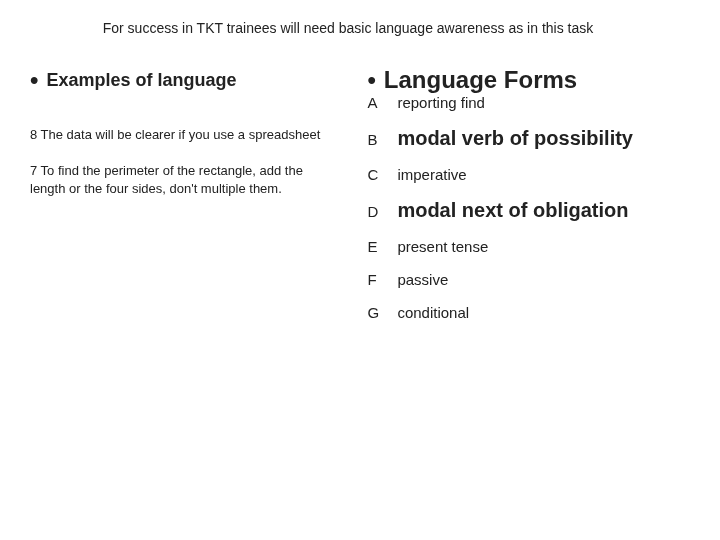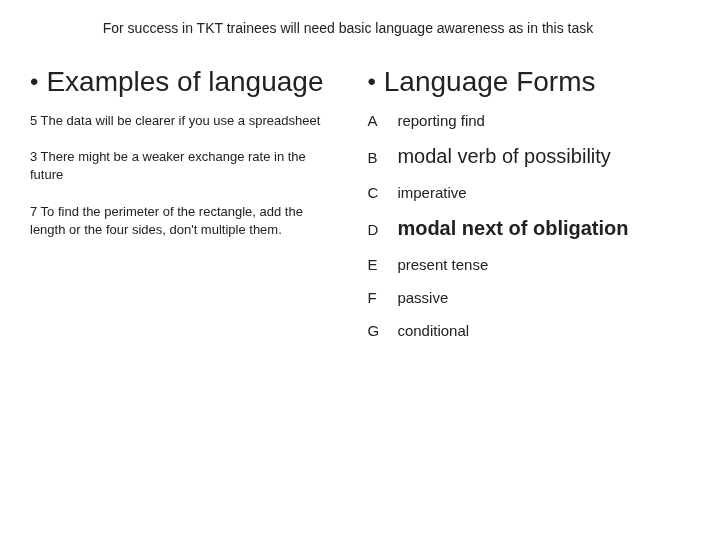--- a/index.html
+++ b/index.html
@@ -42,43 +42,42 @@
       width: 370px;
       padding-right: 20px;
     }
 
     .right-col {
       width: 350px;
       padding-left: 10px;
     }
 
     .section-title {
-      font-size: 28px;
-      font-weight: normal;
-      margin-bottom: 14px;
+      font-size: 18px;
+      font-weight: bold;
+      margin-bottom: 32px;
       display: flex;
       align-items: center;
       gap: 8px;
     }
 
     .section-title::before {
       content: '•';
       font-size: 24px;
     }
 
     .example-item {
       margin-bottom: 18px;
       font-size: 13px;
       line-height: 1.4;
     }
 
     .lang-form-title {
-      font-size: 28px;
-      font-weight: normal;
-      margin-bottom: 14px;
+      font-size: 24px;
+      font-weight: bold;
       display: flex;
       align-items: center;
       gap: 8px;
     }
 
     .lang-form-title::before {
       content: '•';
       font-size: 24px;
     }
 
@@ -112,37 +111,36 @@
   <div class="header">
     <span>For success in TKT trainees will need basic language awareness as in this task</span>
   </div>
 
   <div class="columns">
 
     <div class="left-col">
       <div class="section-title">Examples of language</div>
 
       <div id="examples-list">
-          <div class="example-item">5  The data will be clearer if you use a spreadsheet</div>
-          <div class="example-item">3  There might be a weaker exchange rate in the future</div>
+          <div class="example-item">8  The data will be clearer if you use a spreadsheet</div>
           <div class="example-item">7  To find the perimeter of the rectangle, add the length or the four sides, don't multiple them.</div>
         </div>
     </div>
 
     <div class="right-col">
       <div class="lang-form-title">Language Forms</div>
 
       <div id="forms-list">
           <div class="lang-form-item">
             <span class="lang-form-letter">A</span>
             <span class="lang-form-text">reporting find</span>
           </div>
           <div class="lang-form-item large-text">
             <span class="lang-form-letter">B</span>
-            <span class="lang-form-text" style="font-size: 20px; font-weight: normal;">modal verb of possibility</span>
+            <span class="lang-form-text" style="font-size: 20px; font-weight: bold;">modal verb of possibility</span>
           </div>
           <div class="lang-form-item">
             <span class="lang-form-letter">C</span>
             <span class="lang-form-text">imperative</span>
           </div>
           <div class="lang-form-item large-text">
             <span class="lang-form-letter">D</span>
             <span class="lang-form-text" style="font-size: 20px; font-weight: bold;">modal next of obligation</span>
           </div>
           <div class="lang-form-item">

